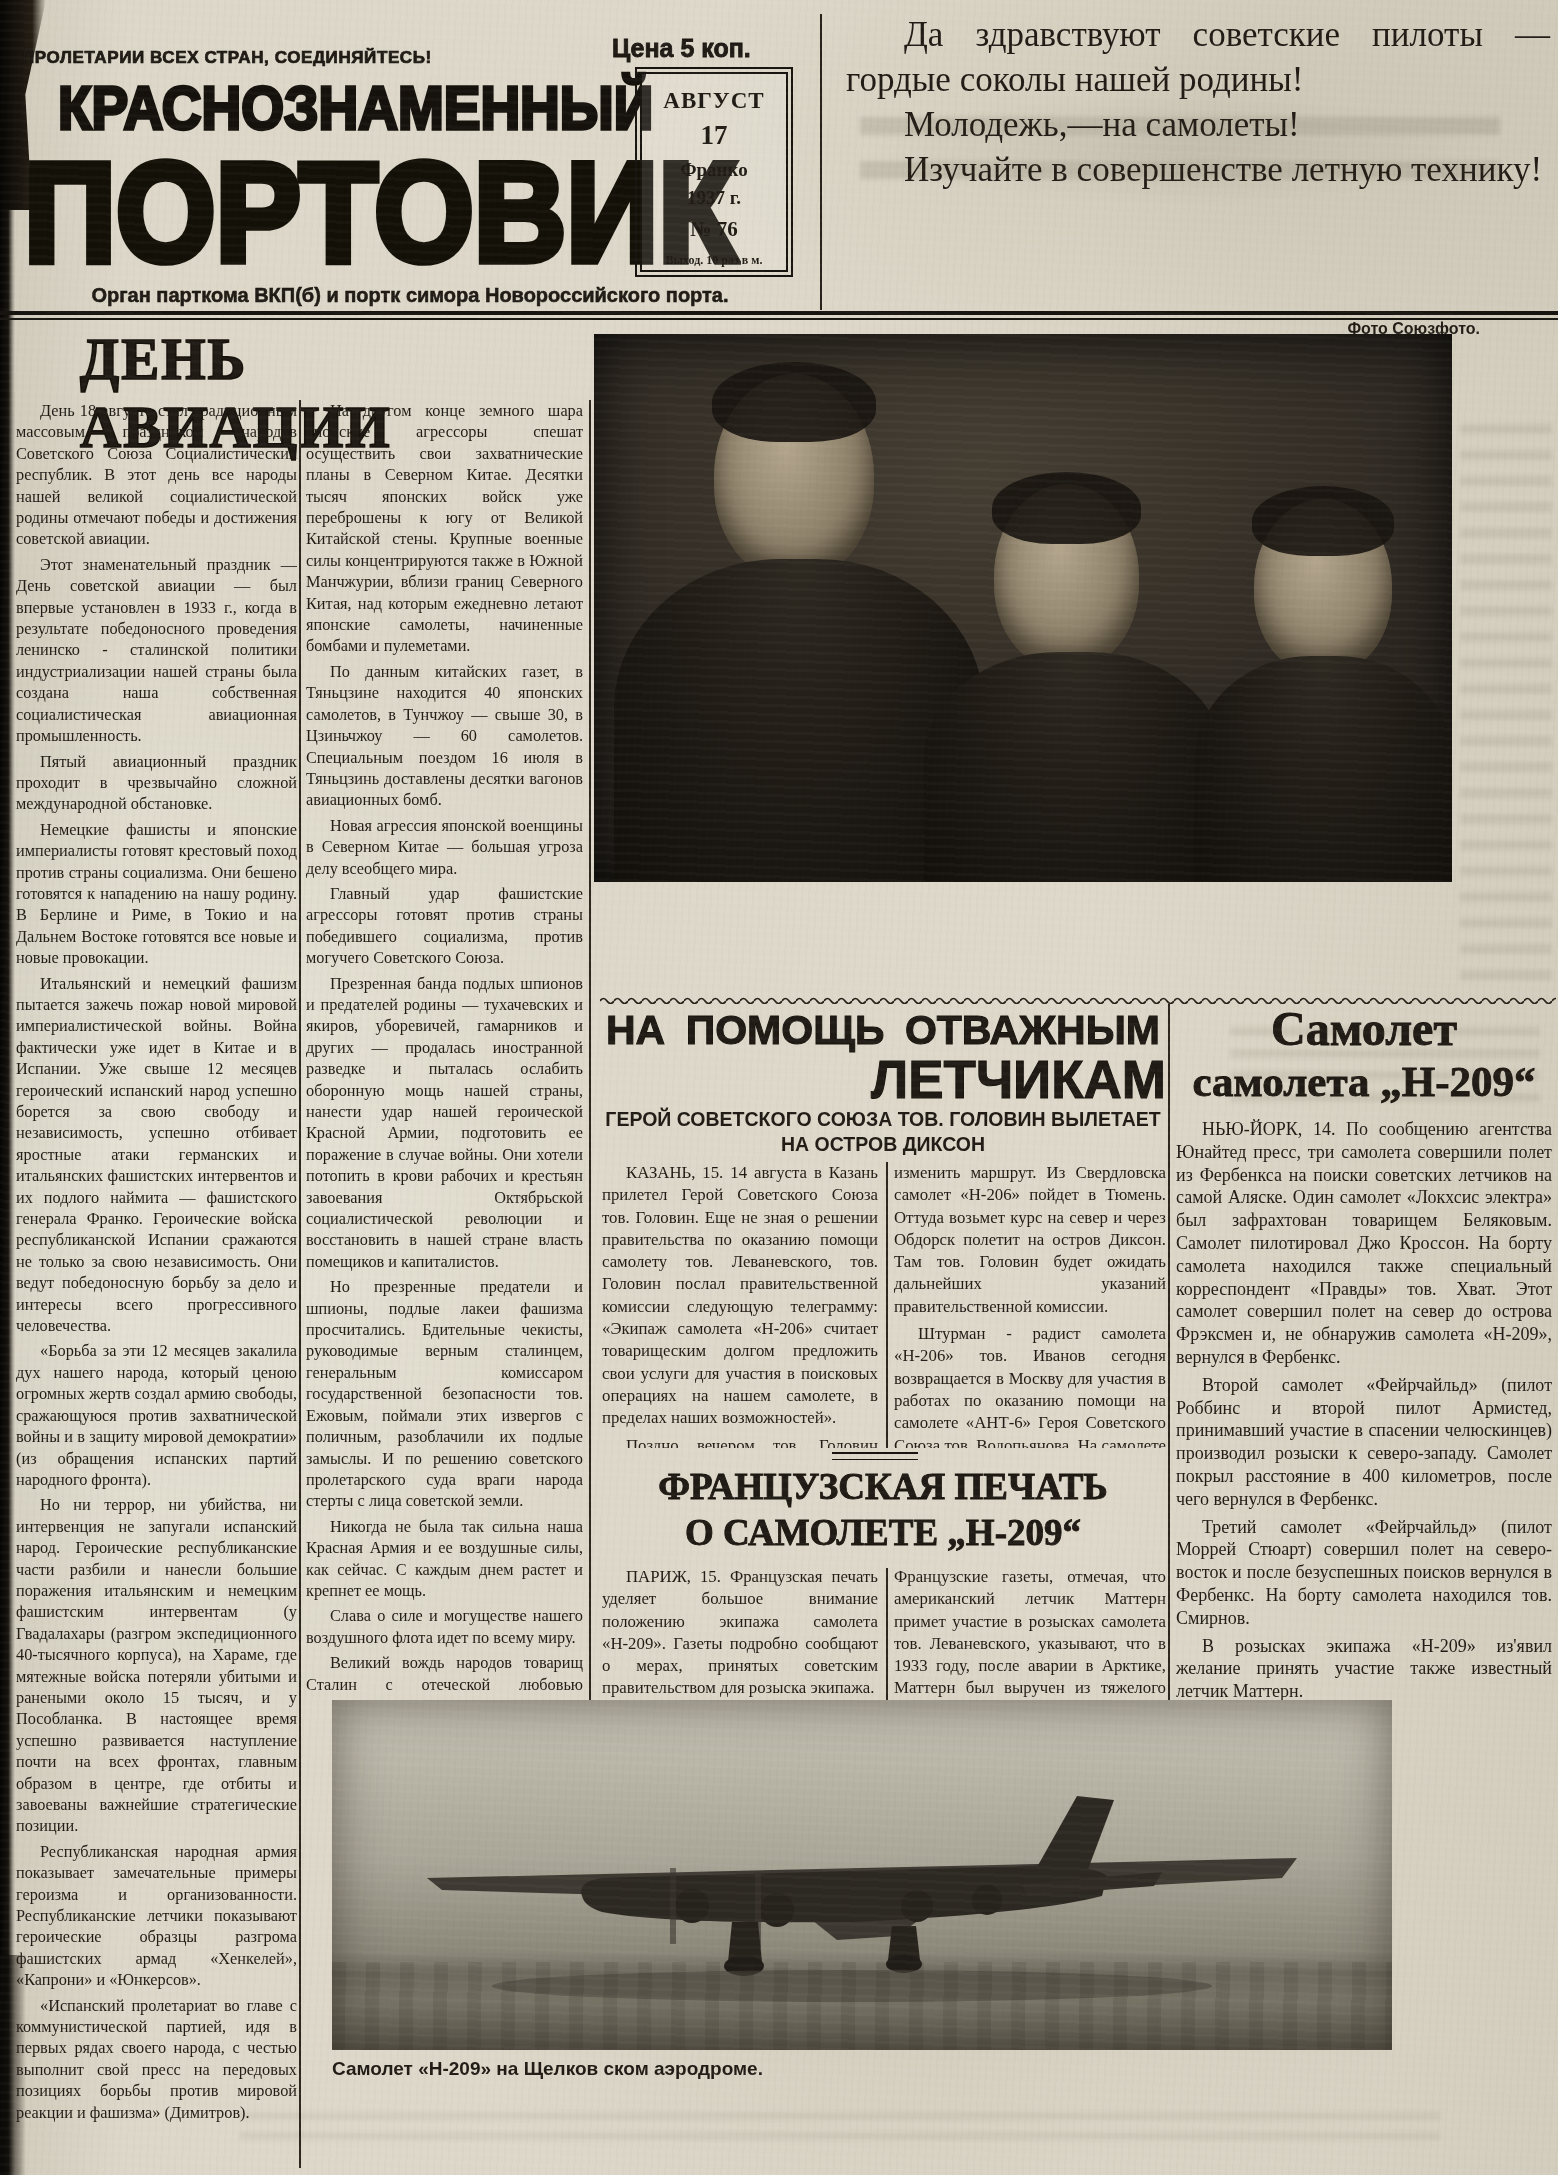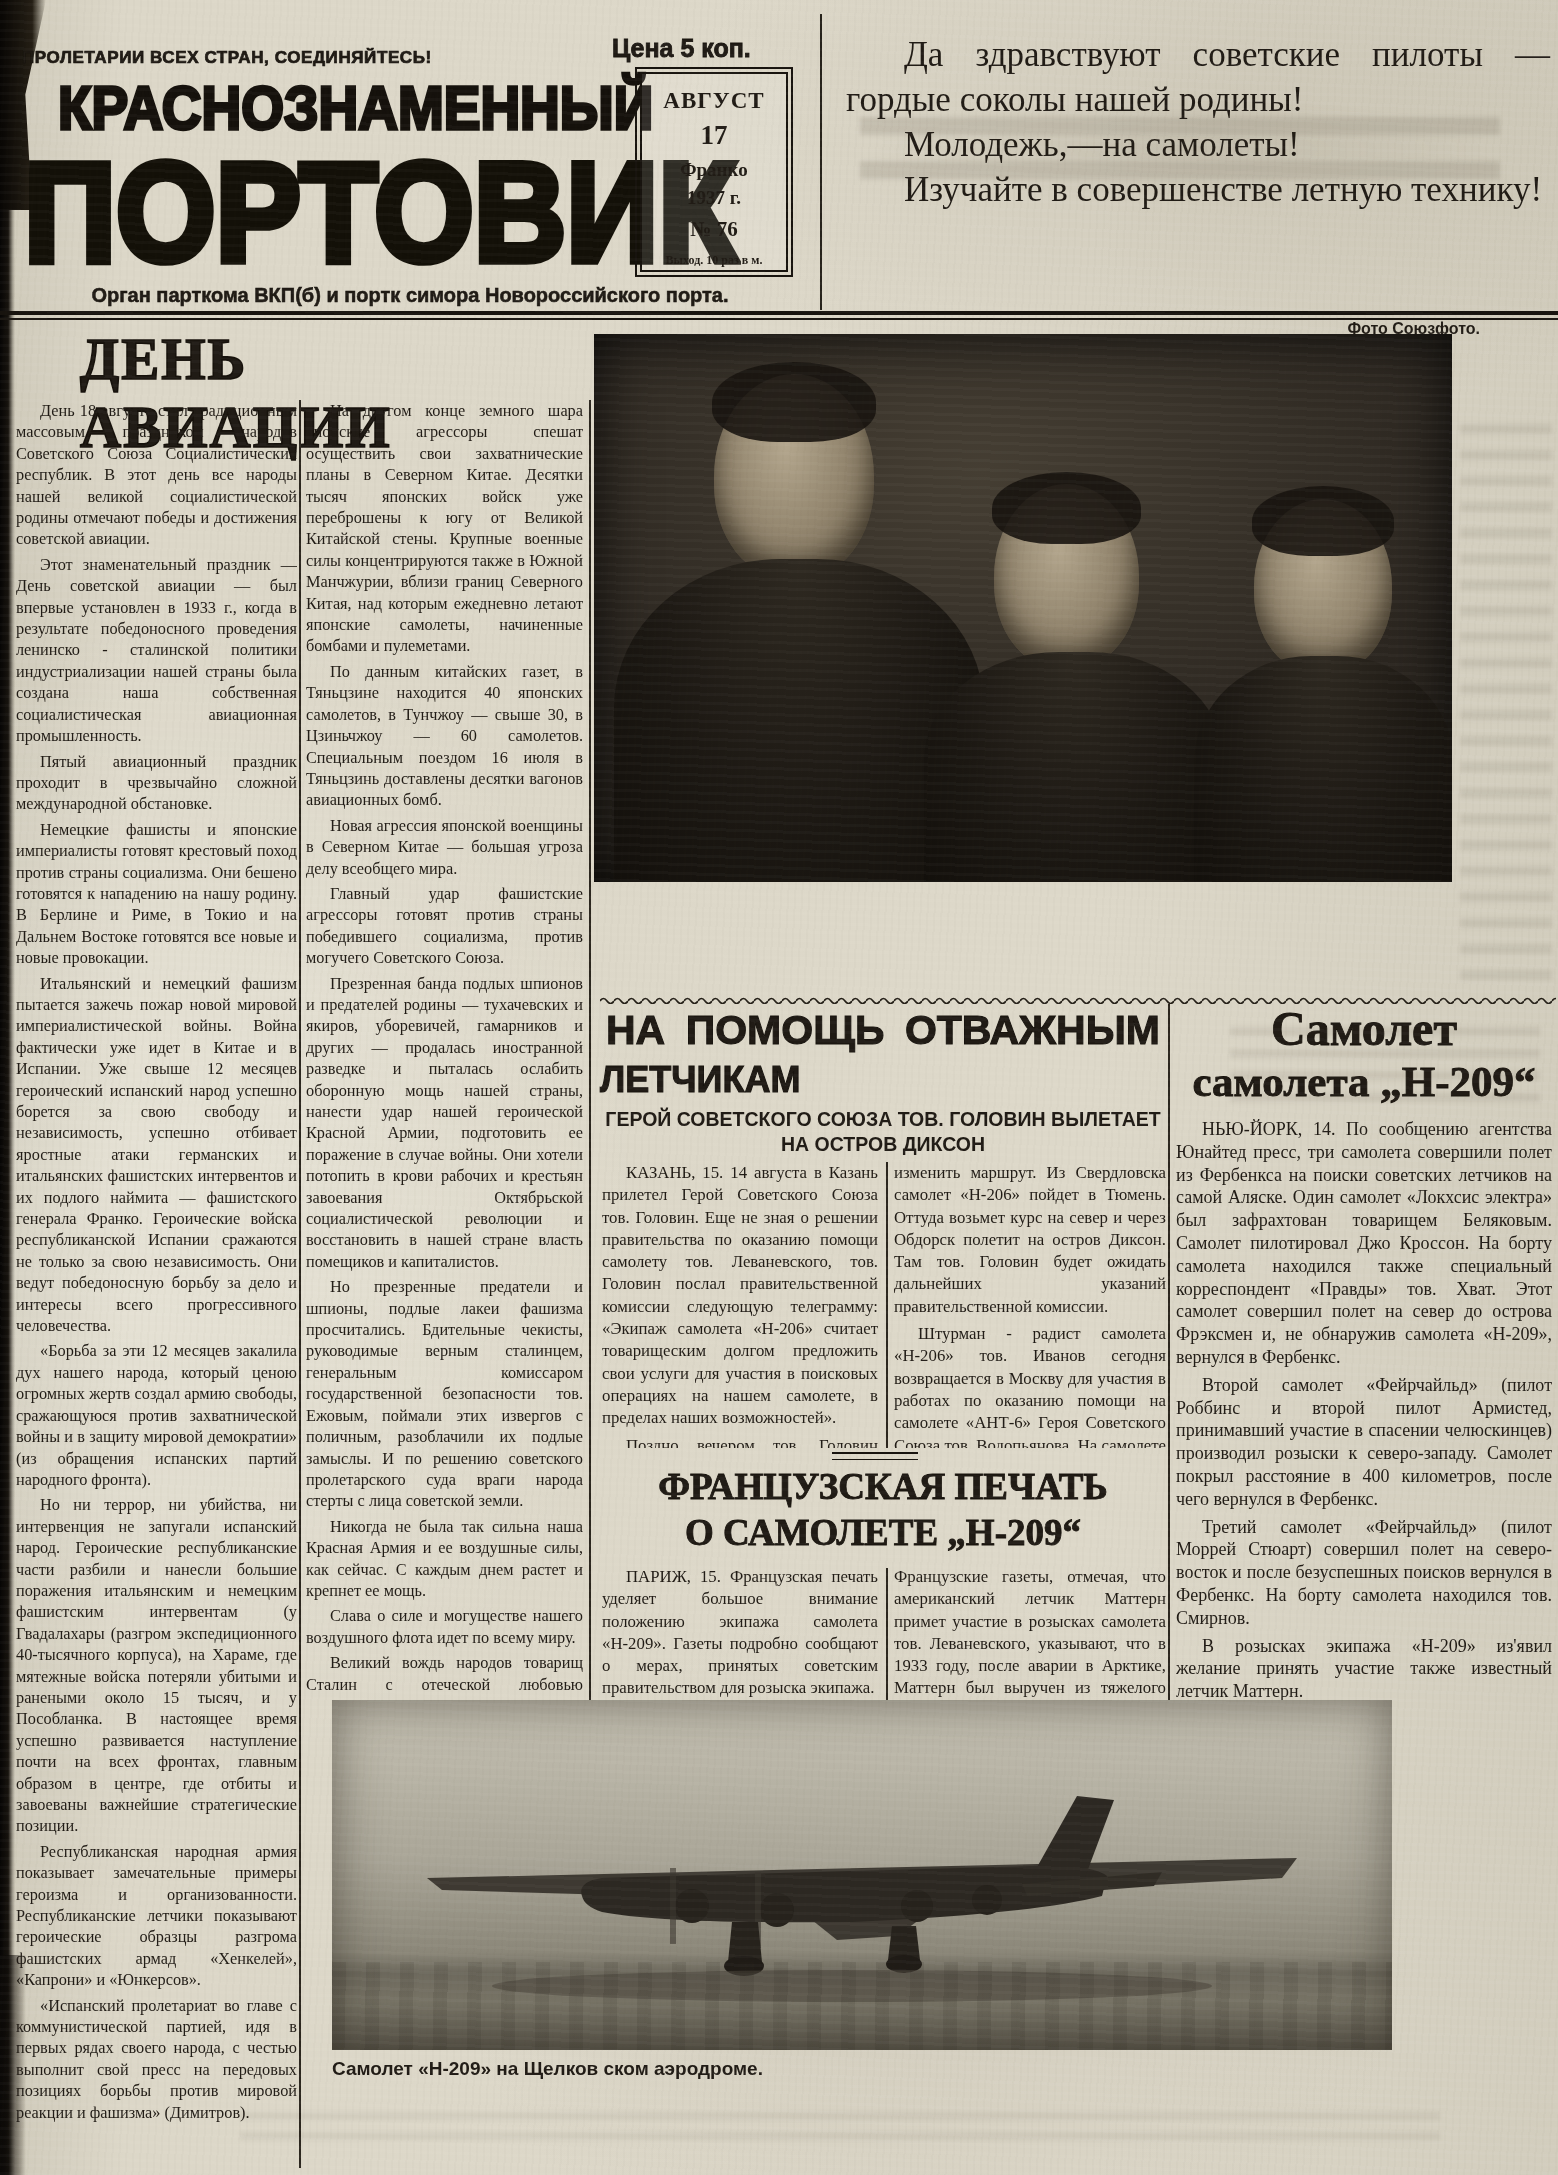--- a/index.html
+++ b/index.html
@@ -46,21 +46,21 @@
   .db-day{font-size:27px;margin-top:6px;}
   .db-weekday{font-size:19px;margin-top:8px;}
   .db-year{font-size:19px;margin-top:6px;}
   .db-issue{font-size:21px;margin-top:8px;}
   .db-freq{position:absolute;left:0;right:0;bottom:2px;font-size:12px;font-weight:700;
     white-space:nowrap;overflow:hidden;}
   .subtitle{left:30px;top:284px;width:760px;text-align:center;
     font-family:"Liberation Sans",sans-serif;font-weight:700;font-size:20px;
     -webkit-text-stroke:.5px #17130e;}
   .vd-header{left:820px;top:14px;width:2px;height:296px;background:#26221b;}
-  .banner{left:846px;top:32px;width:704px;font-size:35px;line-height:45px;text-align:justify;}
+  .banner{left:846px;top:12px;width:704px;font-size:35px;line-height:45px;text-align:justify;}
   .banner p{margin:0;text-indent:58px;}
   .hrule-top{left:0;top:311px;width:1558px;height:10px;
     background:linear-gradient(#17130e 0 4px, transparent 4px 7px, #17130e 7px 9px, transparent 9px);}
   
   .photo-credit{left:1270px;top:320px;width:210px;text-align:right;
     font-family:"Liberation Sans",sans-serif;font-weight:700;font-size:16px;}
   .headline-aviation{left:80px;top:324px;width:442px;margin:0;font-size:57px;font-weight:700;
     letter-spacing:2px;-webkit-text-stroke:1.6px #16110b;text-align:justify;text-align-last:justify;
     transform:scaleY(1.05);transform-origin:top left;}
   .bodycol{font-size:16.3px;line-height:21.4px;text-align:justify;overflow:hidden;}
@@ -85,21 +85,21 @@
   .torso{position:absolute;background:radial-gradient(ellipse at 50% 0%, #2e2921 0%, #1b1712 60%, #120f0b 100%);
     border-radius:45% 45% 0 0;}
   .caption-men{left:604px;top:888px;width:946px;font-family:"Liberation Sans",sans-serif;
     font-weight:700;font-size:19px;line-height:25px;text-align:justify;overflow:hidden;height:80px;}
   .wavy{left:600px;top:990px;width:956px;height:9px;}
   
   .help-t1{left:600px;top:1006px;width:566px;font-family:"Liberation Sans",sans-serif;font-weight:700;
     font-size:41px;line-height:48px;-webkit-text-stroke:1px #17130e;
     text-align:justify;text-align-last:justify;padding:0 6px;box-sizing:border-box;}
   .help-t2{left:600px;top:1056px;width:566px;font-family:"Liberation Sans",sans-serif;font-weight:700;
-    font-size:36px;line-height:48px;-webkit-text-stroke:1px #17130e;text-align:left;}
+    font-size:53px;line-height:48px;-webkit-text-stroke:1px #17130e;text-align:right;}
   .help-s1{left:600px;top:1108px;width:566px;font-family:"Liberation Sans",sans-serif;font-weight:700;
     font-size:19.5px;text-align:center;}
   .help-s2{left:600px;top:1133px;width:566px;font-family:"Liberation Sans",sans-serif;font-weight:700;
     font-size:19.5px;text-align:center;}
   .midcol{font-size:16.8px;line-height:22.3px;text-align:justify;overflow:hidden;}
   .midcol p{margin:0 0 5px 0;text-indent:24px;}
   .help-c1{left:602px;top:1162px;width:276px;height:286px;}
   .help-c2{left:894px;top:1162px;width:272px;height:286px;}
   .mini-rule{left:832px;top:1452px;width:86px;height:5px;
     border-top:2.5px solid #17130e;border-bottom:1px solid #17130e;}

